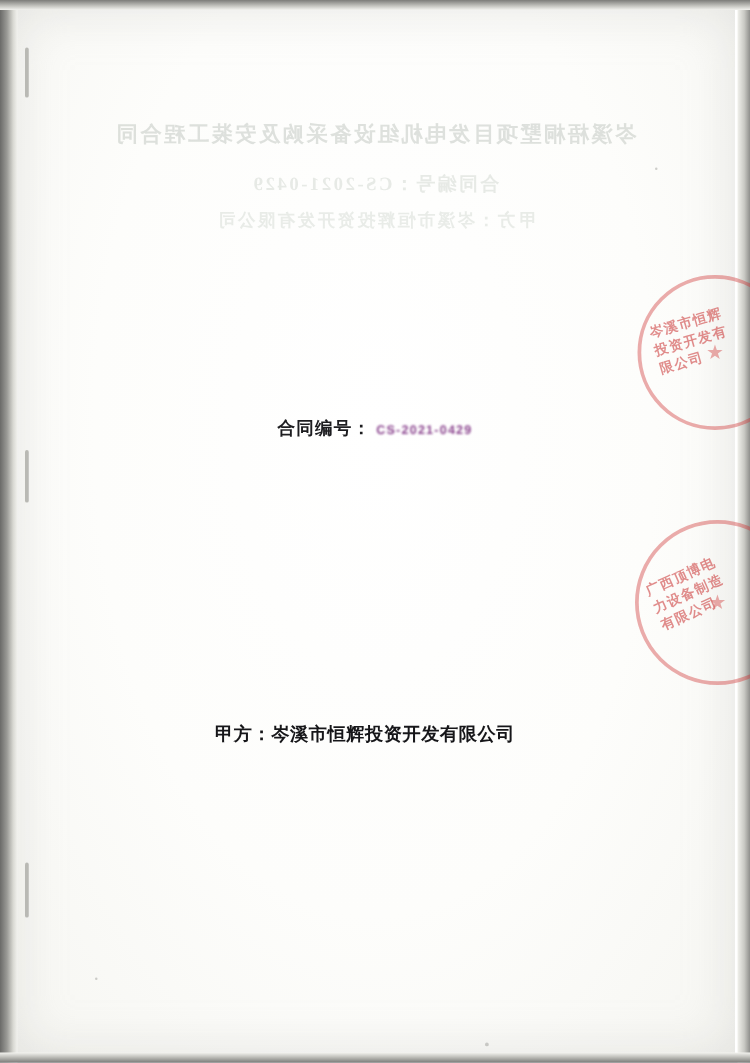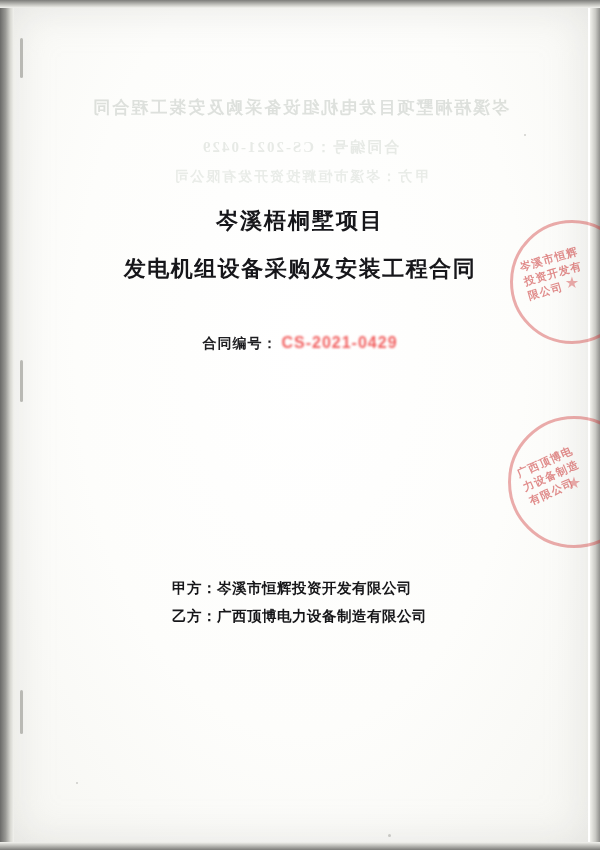--- a/index.html
+++ b/index.html
@@ -125,23 +125,23 @@
     left: 0;
     top: 326px;
     width: 576px;
     text-align: center;
     font-size: 14px;
     color: #1d1d20;
     font-weight: bold;
   }
   .contract-no .label { letter-spacing: 1px; }
   .contract-no .value {
-    color: #ef4444;
+    color: #701a75;
     font-family: "Liberation Sans", sans-serif;
-    font-size: 16px;
+    font-size: 10px;
     letter-spacing: 1px;
     filter: blur(0.9px);
     opacity: 0.85;
     margin-left: 4px;
   }
 
   
   .parties {
     position: absolute;
     left: 160px;
@@ -225,32 +225,27 @@
   <div class="hole-mark hm1"></div>
   <div class="hole-mark hm2"></div>
   <div class="hole-mark hm3"></div>
 
   <div class="scan-content" style="position:absolute;left:12px;top:8px;width:576px;height:836px;">
 
     <div class="ghost ghost-1">岑溪梧桐墅项目发电机组设备采购及安装工程合同</div>
     <div class="ghost ghost-2">合同编号：CS-2021-0429</div>
     <div class="ghost ghost-3">甲方：岑溪市恒辉投资开发有限公司</div>
 
-    <div class="title-block">
-      <div class="title-line-1">岑溪梧桐墅项目</div>
-      <div class="title-line-2">发电机组设备采购及安装工程合同</div>
-    </div>
 
     <div class="contract-no">
       <span class="label">合同编号：</span><span class="value">CS-2021-0429</span>
     </div>
 
     <div class="parties">
       <div class="party-row">甲方：岑溪市恒辉投资开发有限公司</div>
-      <div class="party-row">乙方：广西顶博电力设备制造有限公司</div>
     </div>
 
     <div class="seal seal-1">
       <div class="seal-text">岑溪市恒辉投资开发有限公司</div>
       <div class="seal-star">★</div>
     </div>
 
     <div class="seal seal-2">
       <div class="seal-text">广西顶博电力设备制造有限公司</div>
       <div class="seal-star">★</div>

